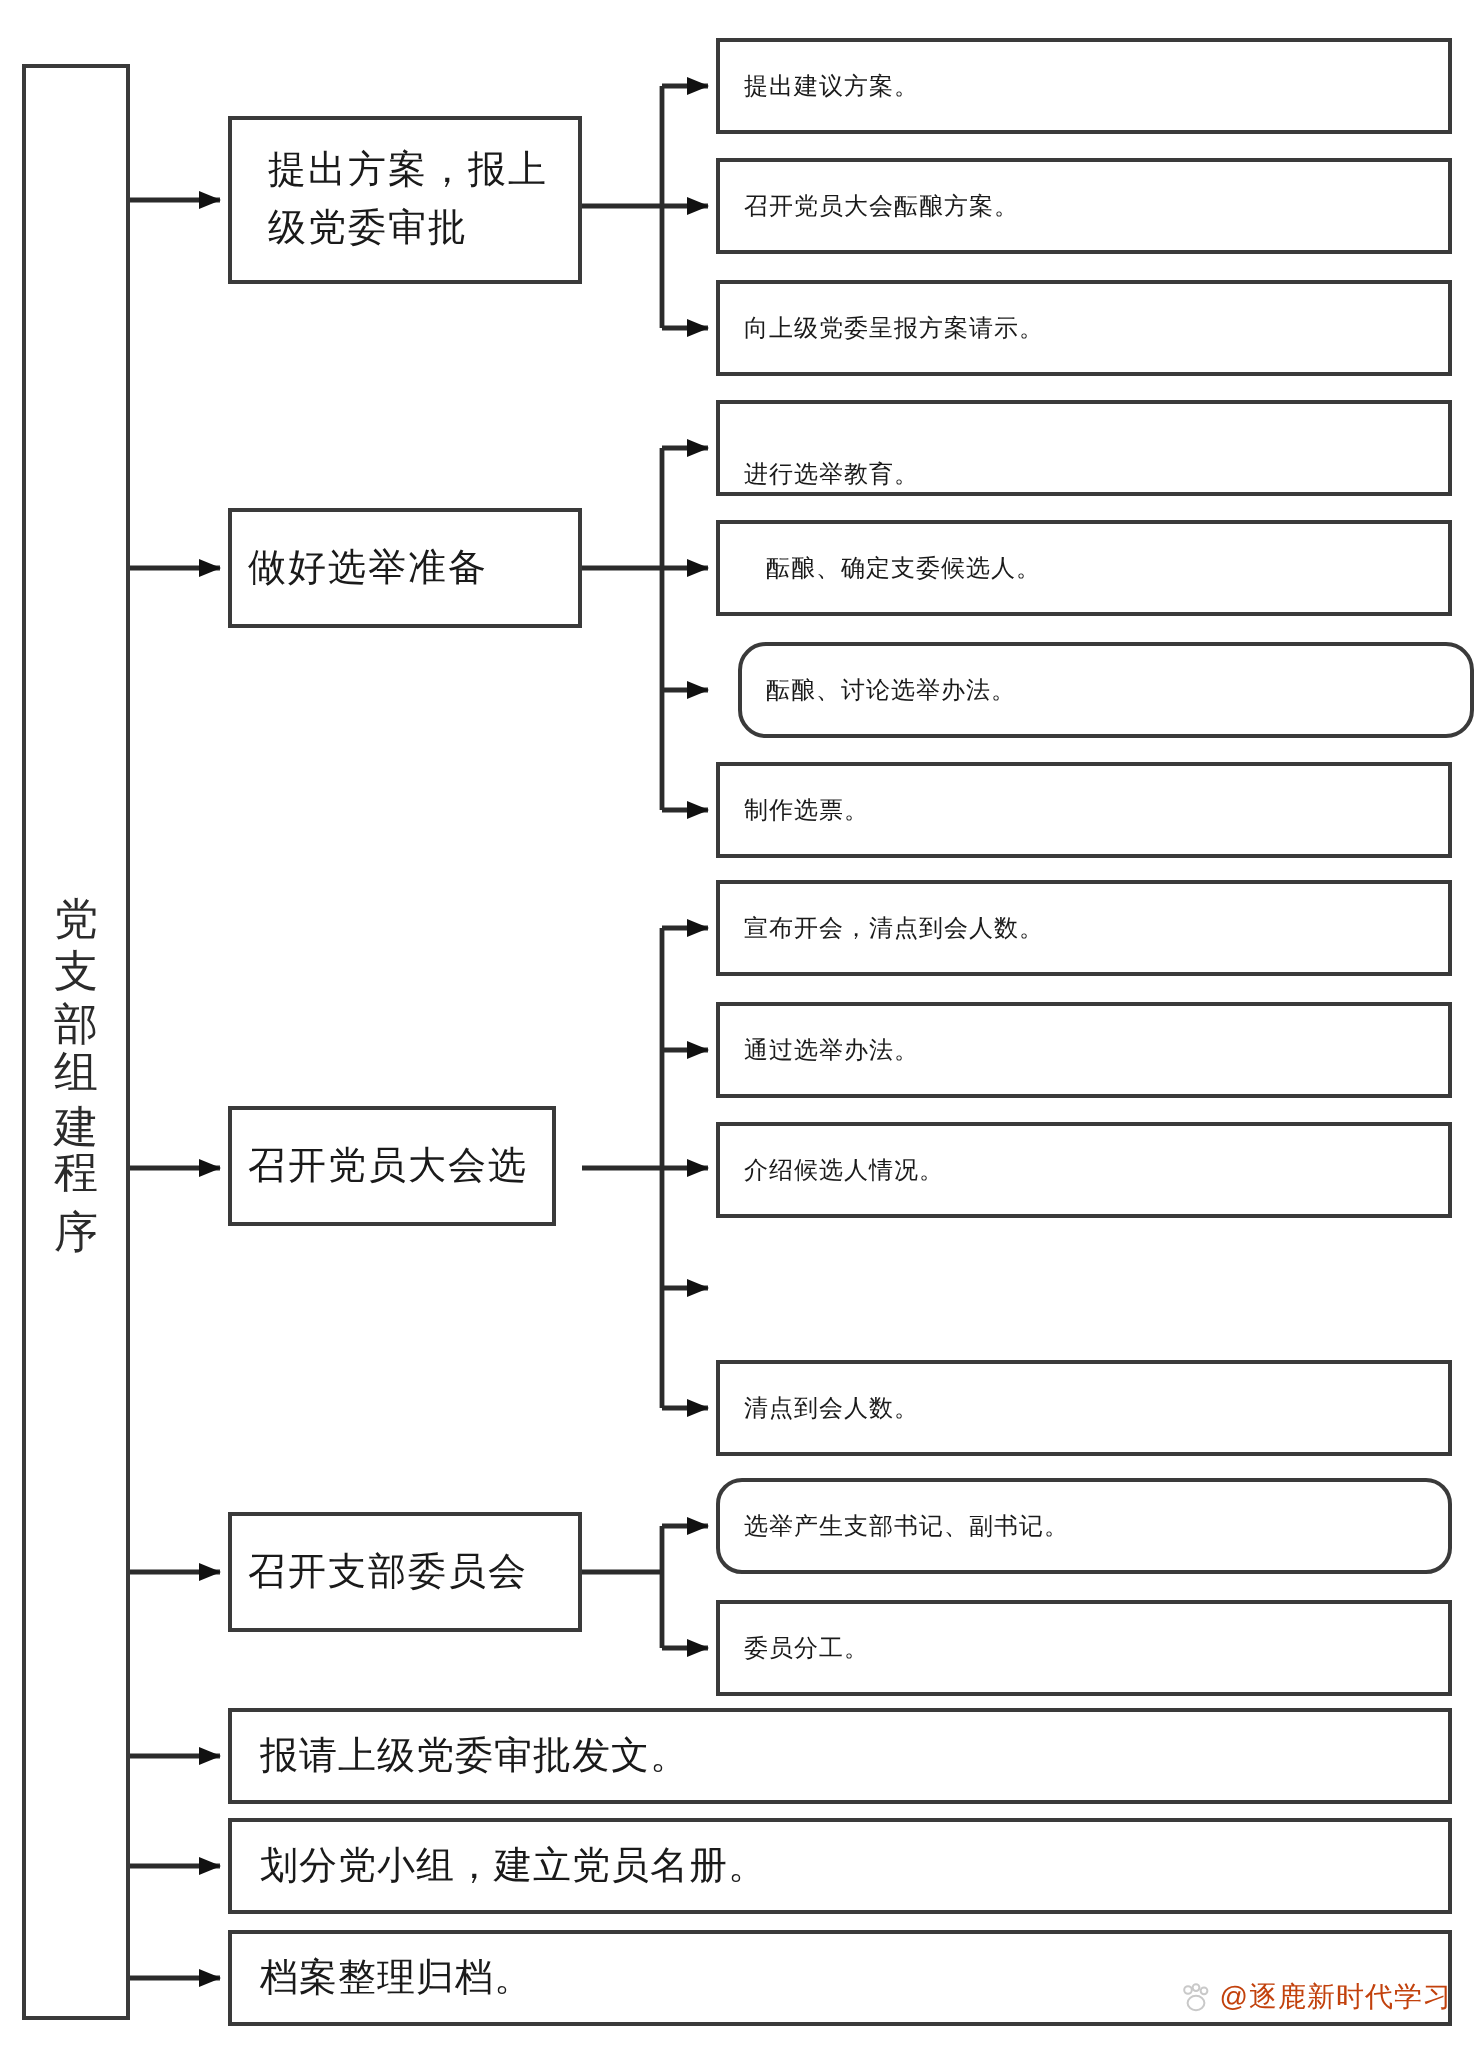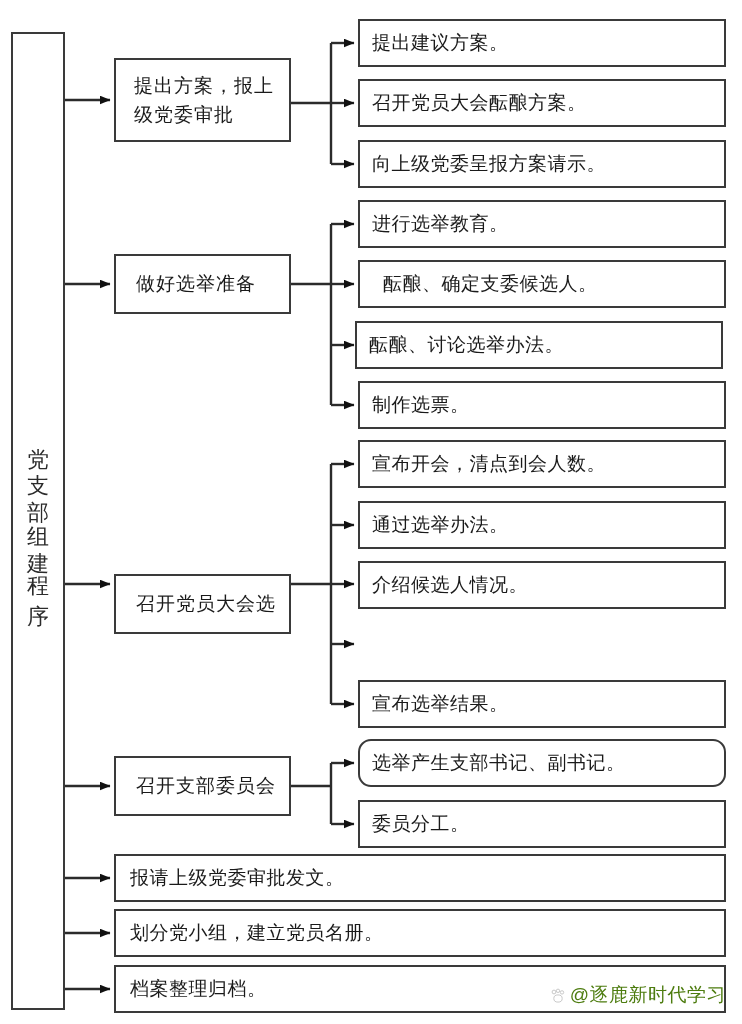--- a/index.html
+++ b/index.html
@@ -29,26 +29,26 @@
     position: absolute;
     box-sizing: border-box;
     border: 2px solid #3a3a3a;
     background: #ffffff;
     display: flex;
     align-items: center;
     color: #1a1a1a;
   }
   .box.rightbox {
     padding-left: 12px;
-    font-size: 19px;
+    font-size: 12px;
     letter-spacing: 0.5px;
   }
   .box.midbox {
     justify-content: flex-start;
-    padding-left: 20px;
+    padding-left: 8px;
     font-size: 19px;
     letter-spacing: 1px;
   }
   .box.midbox.two-line {
     line-height: 1.55;
     padding-left: 18px;
   }
   .box.bottombox {
     padding-left: 14px;
     font-size: 19px;
@@ -83,22 +83,22 @@
     line-height: 1;
     font-family: "Liberation Serif", "DejaVu Serif", serif;
   }
   #watermark {
     position: absolute;
     right: 16px;
     bottom: 16px;
     display: flex;
     align-items: center;
     gap: 4px;
-    color: #4d7c0f;
-    font-size: 19px;
+    color: #c2410c;
+    font-size: 14px;
     letter-spacing: 0.5px;
     white-space: nowrap;
     font-family: "Liberation Sans", sans-serif;
   }
   #watermark .wm-paw {
     display: inline-block;
     width: 16px;
     height: 16px;
     position: relative;
   }
@@ -171,47 +171,47 @@
   <div class="box rightbox" style="left:358px; top:79px; width:368px; height:48px;">
     <span>召开党员大会酝酿方案。</span>
   </div>
   <div class="box rightbox" style="left:358px; top:140px; width:368px; height:48px;">
     <span>向上级党委呈报方案请示。</span>
   </div>
 
   <div class="box midbox" style="left:114px; top:254px; width:177px; height:60px;">
     <span>做好选举准备</span>
   </div>
-  <div class="box rightbox" style="left:358px; top:200px; width:368px; height:48px;">
+  <div class="box rightbox" style="left:358px; top:200px; width:368px; height:48px;align-items:flex-end;">
     <span>进行选举教育。</span>
   </div>
   <div class="box rightbox" style="left:358px; top:260px; width:368px; height:48px;padding-left:23px;">
     <span>酝酿、确定支委候选人。</span>
   </div>
-  <div class="box rightbox" style="left:355px; top:321px; width:368px; height:48px;">
+  <div class="box rightbox" style="left:369px; top:321px; width:368px; height:48px;border-radius:14px;">
     <span>酝酿、讨论选举办法。</span>
   </div>
   <div class="box rightbox" style="left:358px; top:381px; width:368px; height:48px;">
     <span>制作选票。</span>
   </div>
 
-  <div class="box midbox" style="left:114px; top:574px; width:177px; height:60px;text-align:center;">
+  <div class="box midbox" style="left:114px; top:553px; width:164px; height:60px;text-align:center;">
     <span>召开党员大会选</span>
   </div>
   <div class="box rightbox" style="left:358px; top:440px; width:368px; height:48px;">
     <span>宣布开会，清点到会人数。</span>
   </div>
   <div class="box rightbox" style="left:358px; top:501px; width:368px; height:48px;">
     <span>通过选举办法。</span>
   </div>
   <div class="box rightbox" style="left:358px; top:561px; width:368px; height:48px;">
     <span>介绍候选人情况。</span>
   </div>
   <div class="box rightbox" style="left:358px; top:680px; width:368px; height:48px;">
-    <span>宣布选举结果。</span>
+    <span>清点到会人数。</span>
   </div>
 
   <div class="box midbox" style="left:114px; top:756px; width:177px; height:60px;">
     <span>召开支部委员会</span>
   </div>
   <div class="box rightbox" style="left:358px; top:739px; width:368px; height:48px;border-radius:13px;">
     <span>选举产生支部书记、副书记。</span>
   </div>
   <div class="box rightbox" style="left:358px; top:800px; width:368px; height:48px;">
     <span>委员分工。</span>

